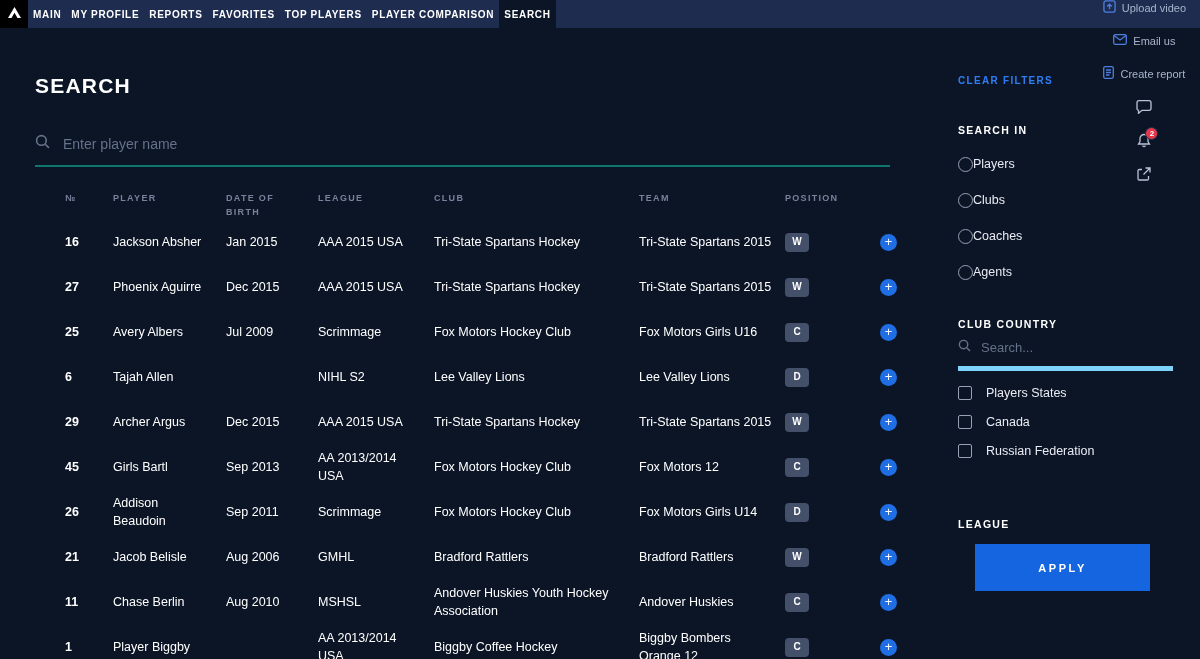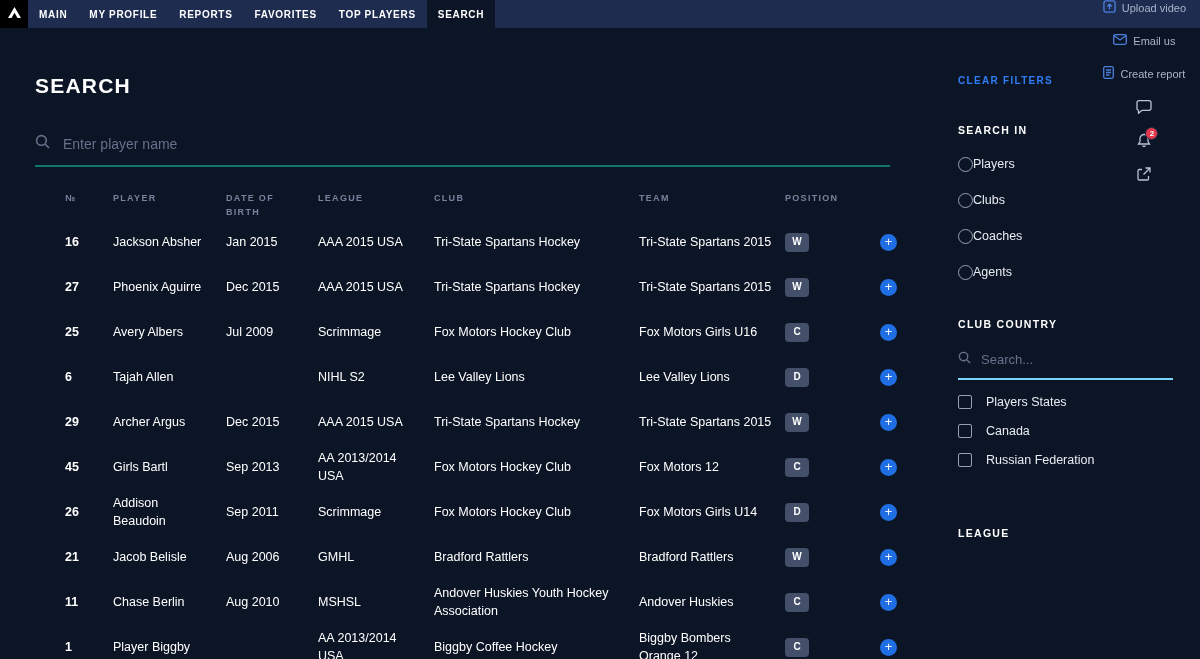--- a/index.html
+++ b/index.html
@@ -3,21 +3,21 @@
 <meta charset="utf-8">
 <style>
   * { margin:0; padding:0; box-sizing:border-box; }
   html,body { width:1200px; height:659px; overflow:hidden; background:#0c1526;
     font-family:"Liberation Sans", sans-serif; }
 
   
   .topbar { height:28px; background:#1d2c4f; display:flex; align-items:stretch; }
   .logo { width:28px; background:#000; display:flex; align-items:center; justify-content:center; flex:0 0 28px; cursor:pointer; }
   .nav-items { display:flex; align-items:stretch; }
-  .nav-item { display:flex; align-items:center; padding:0 11px; font-size:10px; font-weight:700;
+  .nav-item { display:flex; align-items:center; padding:0 5px; font-size:10px; font-weight:700;
     letter-spacing:.7px; color:#fff; cursor:pointer; white-space:nowrap; }
   .nav-item.active { background:#0c1526; }
   .topbar-right { margin-left:auto; display:flex; align-items:center; gap:19px; padding-right:14px;flex-direction:column; }
   .tb-action { display:flex; align-items:center; gap:6px; color:#a9b5cb; font-size:11px; cursor:pointer; white-space:nowrap; }
   .tb-icon { display:flex; align-items:center; cursor:pointer; position:relative; }
   .bell-badge { position:absolute; top:-6px; right:-7px; min-width:13px; height:13px; border-radius:8px;
     background:#e3364a; color:#fff; font-size:8px; font-weight:700; display:flex; align-items:center;
     justify-content:center; padding:0 3px; border:1.5px solid #1d2c4f; }
 
   
@@ -52,22 +52,22 @@
   
   .clear-filters { margin-top:47px; color:#2f7df5; font-size:10px; font-weight:700; letter-spacing:1.3px; cursor:pointer; }
   .section-title { color:#fff; font-size:10.5px; font-weight:700; letter-spacing:1.3px; }
   .mt-searchin { margin-top:38px; }
   .mt-country { margin-top:38px; }
   .mt-league { margin-top:60px; }
   .radio-list { margin-top:6px; }
   .radio-row { display:flex; align-items:flex-start; margin:21px 0; cursor:pointer; }
   .radio { width:15px; height:15px; border:1.5px solid #97a1b6; border-radius:50%; flex:0 0 15px; }
   .opt-label { color:#e8ebf2; font-size:12.5px; }
-  .side-search { margin-top:20px; display:flex; align-items:center; gap:10px; width:215px;
-    border-bottom:2px solid #7dd3fc; padding-bottom:10px; }
+  .side-search { margin-top:8px; display:flex; align-items:center; gap:10px; width:215px;
+    border-bottom:5px solid #7dd3fc; padding-bottom:10px; }
   .side-search input { flex:1; background:transparent; border:none; outline:none; color:#dfe4ee;
     font-size:13px; font-family:inherit; }
   .side-search input::placeholder { color:#66718a; }
   .check-list { margin-top:10px; }
   .check-row { display:flex; align-items:center; gap:14px; margin:15px 0; cursor:pointer; }
   .checkbox { width:14px; height:14px; border:1.5px solid #97a1b6; border-radius:2px; flex:0 0 14px; }
   .apply-btn { margin-top:14px; margin-left:17px; width:175px; height:47px; background:#1565e0;
     border:none; color:#fff; font-size:11px; font-weight:700; letter-spacing:2.6px; cursor:pointer;
     font-family:inherit; }
 </style>
@@ -98,20 +98,23 @@
       </div>
 
       <div class="nav-item">
         <span>FAVORITES</span>
       </div>
 
       <div class="nav-item">
         <span>TOP PLAYERS</span>
       </div>
 
+      <div class="nav-item">
+        <span>PLAYER COMPARISON</span>
+      </div>
 
       <div class="nav-item active">
         <span>SEARCH</span>
       </div>
     </div>
 
   <div class="topbar-right">
     <div class="tb-action">
       <span>
         <svg width="13" height="13" viewBox="0 0 14 14" fill="none" stroke="#4d7fe0" stroke-width="1.4">
@@ -411,14 +414,15 @@
         </div>
 
         <div class="check-row">
           <span class="checkbox"></span>
           <span class="opt-label">Russian Federation</span>
         </div>
       </div>
 
     <div class="section-title mt-league">LEAGUE</div>
 
+    <button class="apply-btn">APPLY</button>
   </div>
 </div>
 
 </body></html>

